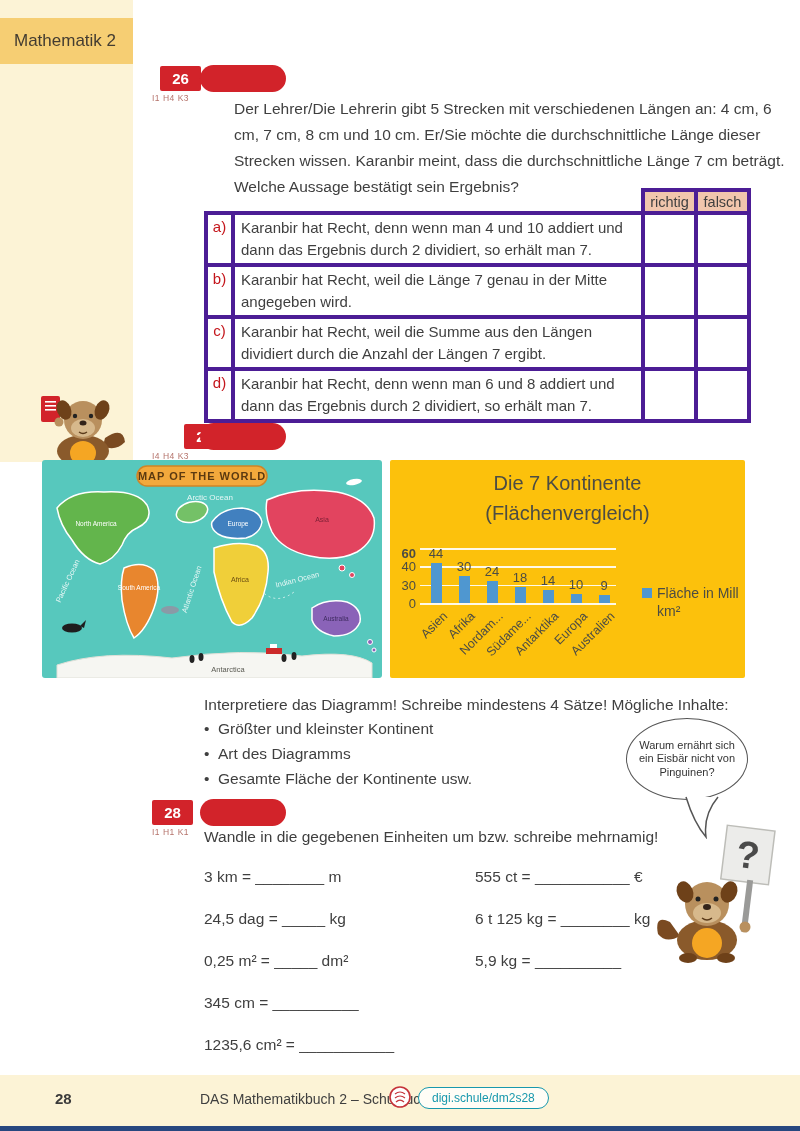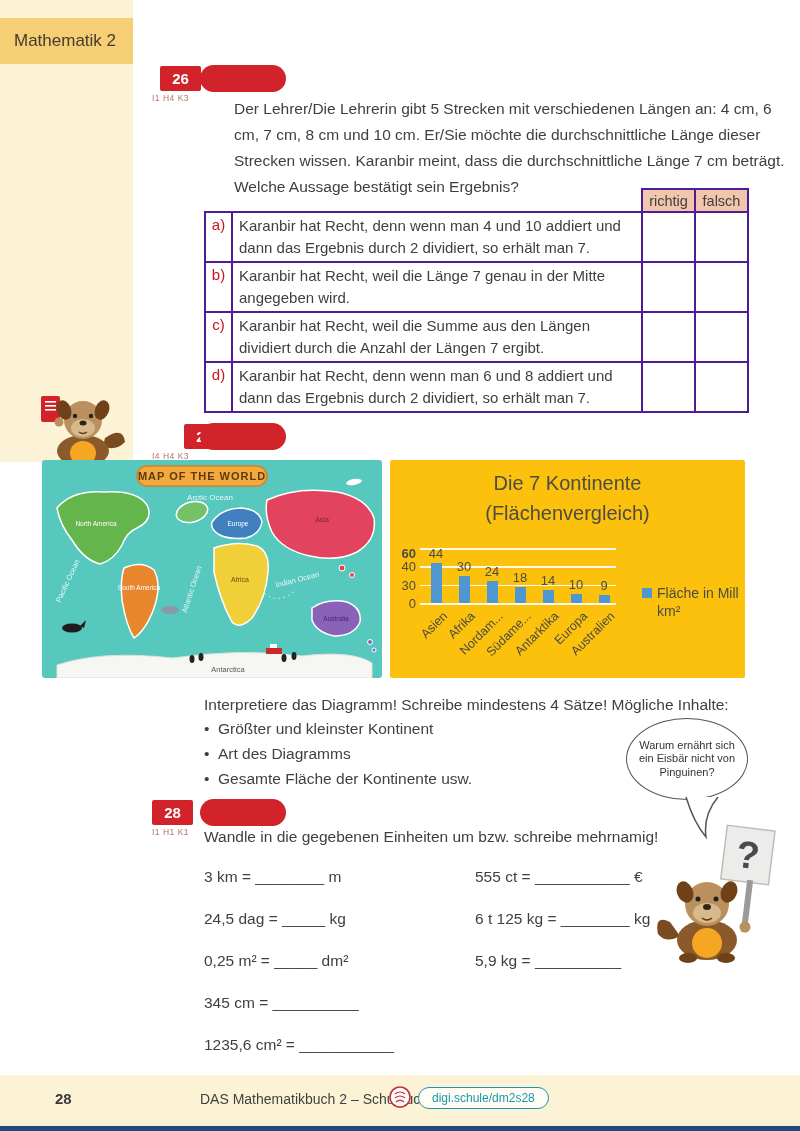--- a/index.html
+++ b/index.html
@@ -12,21 +12,21 @@
                  display:flex; align-items:center; padding-left:14px; font-weight:normal; font-size:17px; color:#433c31; }
 
   .badge { position:absolute; width:41px; height:25px; background:#d2232a; color:#fff; font-weight:bold;
            font-size:15px; display:flex; align-items:center; justify-content:center; border-radius:2px; }
   .pill  { position:absolute; width:86px; height:27px; background:#d2232a; border-radius:13.5px; }
   .codes { position:absolute; font-size:8.5px; color:#b5736b; letter-spacing:.5px; }
 
   .bodytext { position:absolute; font-size:15.5px; line-height:26px; color:#3f3f3f; }
 
   table.truth-table { position:absolute; left:204px; top:188px; border-collapse:collapse; table-layout:fixed; }
-  table.truth-table td, table.truth-table th { border:2px solid #4c1d95; font-weight:normal; }
+  table.truth-table td, table.truth-table th { border:4px solid #4c1d95; font-weight:normal; }
   table.truth-table th.sp { border:none; background:transparent; }
   table.truth-table th.hd { background:#f1c6ad; font-size:14.5px; height:23px; color:#3f3f3f; }
   td.lt { width:27px; text-align:center; vertical-align:top; padding-top:3px; color:#c4161c; font-weight:bold; font-size:15px; }
   td.tx { width:410px; font-size:15px; line-height:22px; padding:2px 6px; vertical-align:top; }
   td.chk { width:53px; background:#fff; }
   table.truth-table tbody tr { height:47px; }
 
   .mapbox { position:absolute; left:42px; top:460px; width:340px; height:218px; border-radius:3px; overflow:hidden; }
   .chartbox { position:absolute; left:390px; top:460px; width:355px; height:218px; background:#fcc10c; border-radius:2px; }
   .ctitle { position:absolute; width:100%; text-align:center; font-size:20px; color:#4c4c44; }

